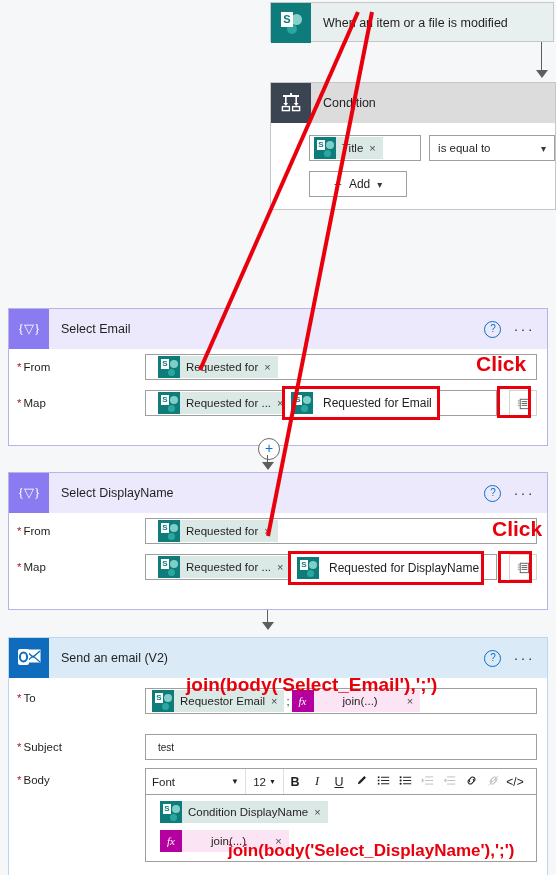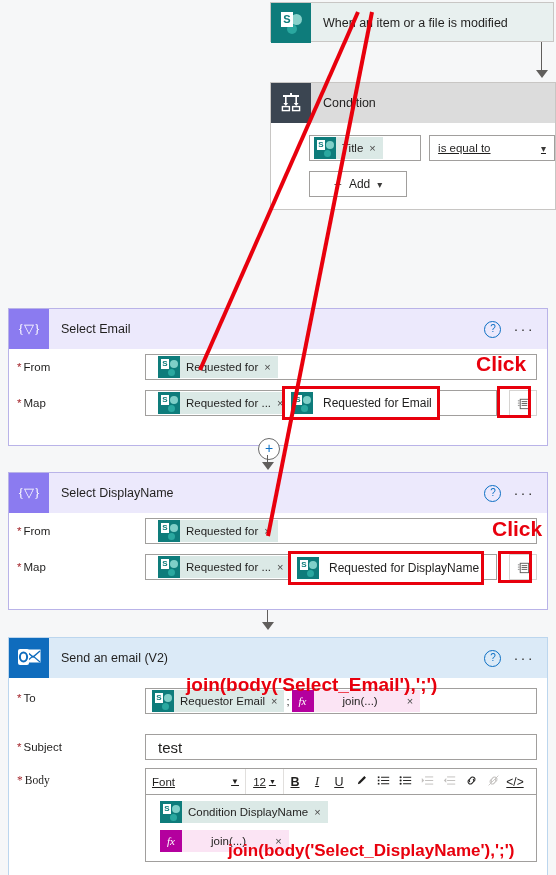--- a/index.html
+++ b/index.html
@@ -164,21 +164,21 @@
           <span class="token">
             <span class="sp-mini">
                 <span class="c1"></span>
                 <span class="c2"></span>
                 <span class="s">S</span>
               </span>
             <span class="lbl">Title</span>
             <span class="x">×</span>
           </span>
         </div>
-        <div class="dd" style="width:136px;text-decoration:underline;">
+        <div class="dd" style="width:136px;">
           <span>is equal to</span>
           <span class="chev">▾</span>
         </div>
       </div>
       <div class="addbtn">
         <span class="plusg">+</span>
         <span>Add</span>
         <span class="chev">▾</span>
       </div>
     </div>
@@ -358,28 +358,28 @@
         <span class="fx">
           <span class="badge">fx</span>
           <span class="lbl">join(...)</span>
           <span class="x">×</span>
         </span>
       </div>
     </div>
 
     <div class="fieldrow" style="height:34px;">
       <div class="flabel"><span class="req">*</span><span>Subject</span></div>
-      <div class="fbox" style="width:392px;font-size:15px;">
+      <div class="fbox" style="width:392px;font-size:10px;">
         <span>test</span>
       </div>
     </div>
 
     <div class="fieldrow" style="height:auto;align-items:flex-start;padding-top:4px;">
-      <div class="flabel" style="padding-top:6px;font-family:Liberation Serif, serif;"><span class="req">*</span><span>Body</span></div>
-      <div style="width:392px;text-decoration:underline;">
+      <div class="flabel" style="padding-top:6px;"><span class="req">*</span><span>Body</span></div>
+      <div style="width:392px;">
         <div class="rtbar">
           <div class="fontsel">
             <span>Font</span>
             <span style="font-size:8px;">▼</span>
           </div>
           <div class="sizesel">
             <span>12</span>
             <span style="font-size:7px;">▼</span>
           </div>
           <div class="tbtn" style="font-weight:bold;">B</div>

